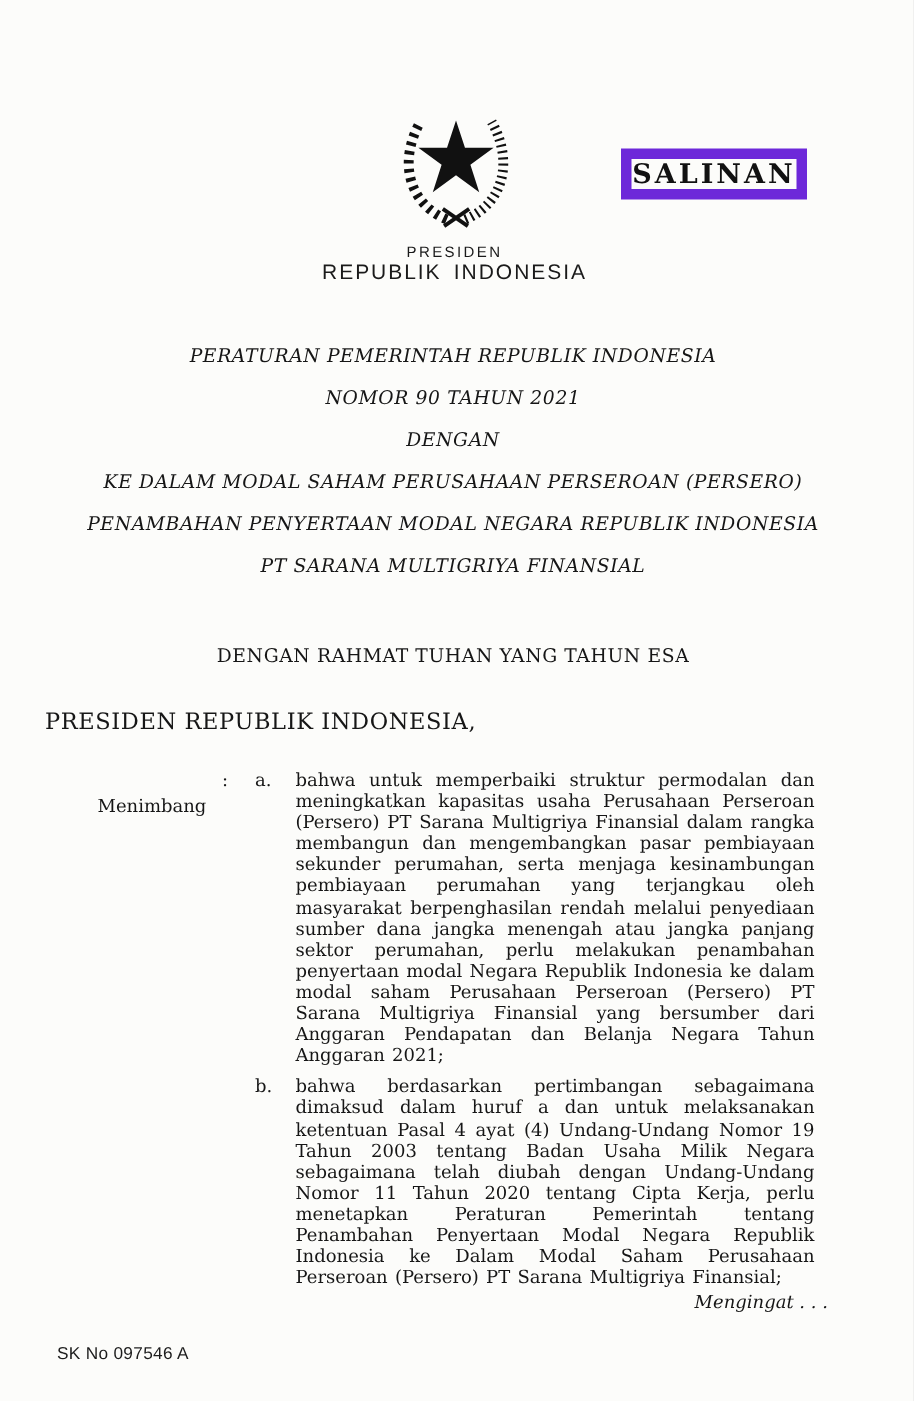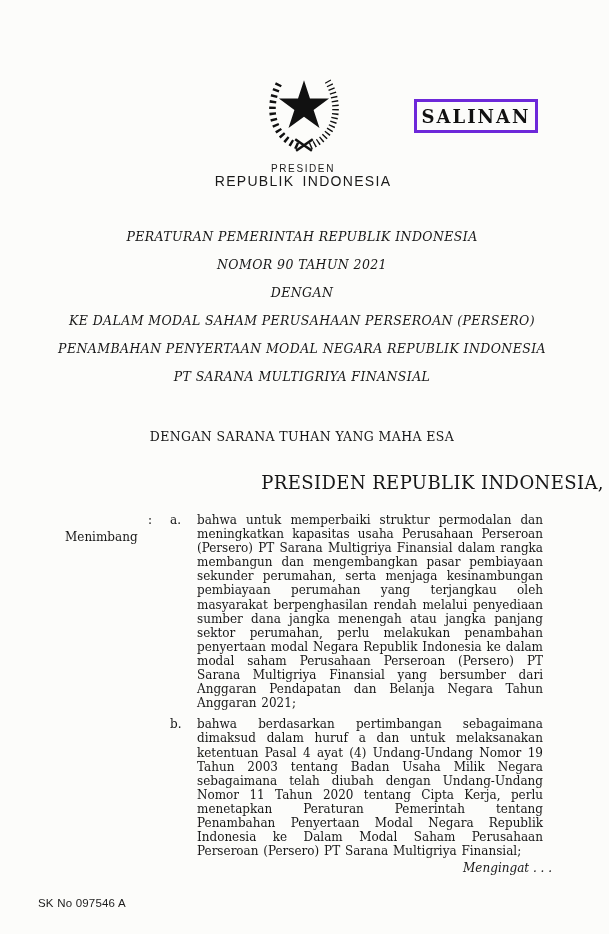--- a/index.html
+++ b/index.html
@@ -44,21 +44,21 @@
     line-height: 13px;
     word-spacing: 3px;
   }
 
   .stamp {
     position: absolute;
     left: 414px;
     top: 99px;
     width: 124px;
     height: 34px;
-    border: 3px solid #6d28d9;
+    border: 7px solid #6d28d9;
     display: flex;
     align-items: center;
     justify-content: center;
     font-family: "DejaVu Serif", serif;
     font-weight: bold;
     font-size: 18px;
     letter-spacing: 2px;
     color: #111;
     background: #fcfcfa;
   }
@@ -87,23 +87,24 @@
     width: 604px;
     text-align: center;
     font-size: 12.5px;
     letter-spacing: 0.4px;
   }
   .authority {
     position: absolute;
     left: 0;
     top: 472px;
     width: 604px;
-    text-align: right;
-    font-size: 18px;
+    text-align: left;
+    font-size: 15px;
     letter-spacing: 0.4px;
+    padding-left: 30px;
   }
 
   
   .consider {
     position: absolute;
     left: 65px;
     top: 513px;
     width: 478px;
     display: flex;
     font-size: 12px;
@@ -168,21 +169,21 @@
 
   <div class="title-block">
     <div class="title-line">PERATURAN PEMERINTAH REPUBLIK INDONESIA</div>
     <div class="title-line">NOMOR 90 TAHUN 2021</div>
     <div class="title-line">DENGAN</div>
     <div class="title-line">KE DALAM MODAL SAHAM PERUSAHAAN PERSEROAN (PERSERO)</div>
     <div class="title-line">PENAMBAHAN PENYERTAAN MODAL NEGARA REPUBLIK INDONESIA</div>
     <div class="title-line">PT SARANA MULTIGRIYA FINANSIAL</div>
   </div>
 
-  <div class="invocation">DENGAN SARANA TUHAN YANG MAHA ESA</div>
+  <div class="invocation">DENGAN RAHMAT TUHAN YANG TAHUN ESA</div>
   <div class="authority">PRESIDEN REPUBLIK INDONESIA,</div>
 
   <div class="consider">
     <div class="label">Menimbang</div>
     <div class="colon">:</div>
     <div class="items">
       <div class="item">
         <div class="marker">a.</div>
         <div class="item-text">bahwa untuk memperbaiki struktur permodalan dan meningkatkan kapasitas usaha Perusahaan Perseroan (Persero) PT Sarana Multigriya Finansial dalam rangka membangun dan mengembangkan pasar pembiayaan sekunder perumahan, serta menjaga kesinambungan pembiayaan perumahan yang terjangkau oleh masyarakat berpenghasilan rendah melalui penyediaan sumber dana jangka menengah atau jangka panjang sektor perumahan, perlu melakukan penambahan penyertaan modal Negara Republik Indonesia ke dalam modal saham Perusahaan Perseroan (Persero) PT Sarana Multigriya Finansial yang bersumber dari Anggaran Pendapatan dan Belanja Negara Tahun Anggaran 2021;</div>
       </div>

